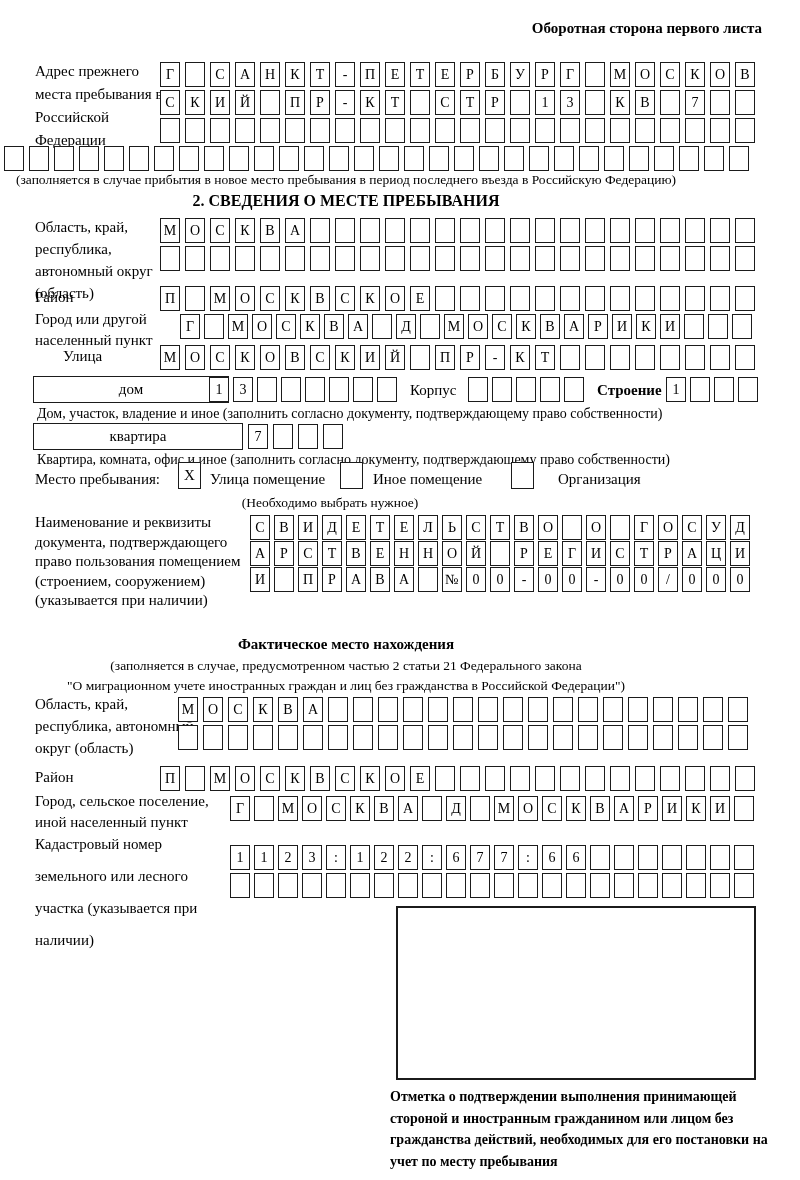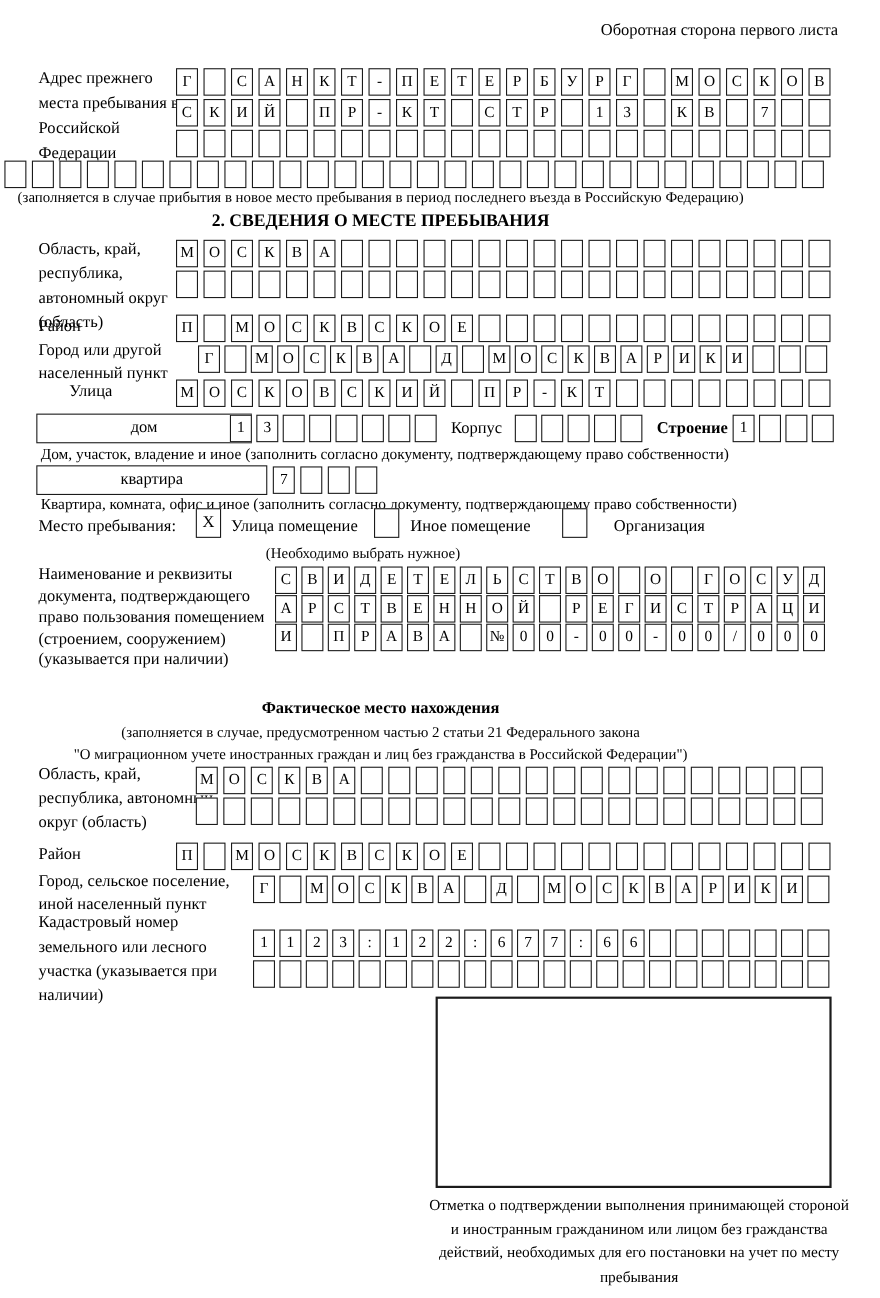--- a/index.html
+++ b/index.html
@@ -1,20 +1,20 @@
 <!DOCTYPE html>
 <html><head>
 <meta charset="utf-8">
 <style>
   html,body{margin:0;padding:0;background:#fff;}
   .page{
     position:relative;width:800px;height:1180px;background:#fff;
     font-family:"Liberation Serif", serif;color:#000;overflow:hidden;
   }
-  .abs{position:absolute;}
+  .abs{position:absolute;font-weight:bold;}
   .lbl{position:absolute;font-size:15px;line-height:22px;}
   .note{position:absolute;font-size:13.5px;}
   .center{left:0;width:692px;text-align:center;}
   .bold{font-weight:bold;}
   .cells{position:absolute;display:flex;}
   .c{
     width:20px;height:25px;border:1.5px solid #1b1b1b;margin-right:5px;
     box-sizing:border-box;display:flex;align-items:center;justify-content:center;
     font-size:14px;flex:0 0 auto;background:#fff;
   }
@@ -509,21 +509,21 @@
       <span class="c">К</span>
       <span class="c">В</span>
       <span class="c">А</span>
       <span class="c">Р</span>
       <span class="c">И</span>
       <span class="c">К</span>
       <span class="c">И</span>
       <span class="c"></span>
     </div>
 
-  <div class="lbl" style="left:35px;top:828px;width:190px;line-height:22px;">Кадастровый номер земельного или лесного участка (указывается при наличии)</div>
+  <div class="lbl" style="left:35px;top:828px;width:190px;line-height:32px;">Кадастровый номер земельного или лесного участка (указывается при наличии)</div>
   <div class="cells g4" style="left:230px;top:845px;">
       <span class="c">1</span>
       <span class="c">1</span>
       <span class="c">2</span>
       <span class="c">3</span>
       <span class="c">:</span>
       <span class="c">1</span>
       <span class="c">2</span>
       <span class="c">2</span>
       <span class="c">:</span>
@@ -560,15 +560,15 @@
       <span class="c"></span>
       <span class="c"></span>
       <span class="c"></span>
       <span class="c"></span>
       <span class="c"></span>
       <span class="c"></span>
       <span class="c"></span>
     </div>
 
   <div class="stamp" style="left:396px;top:906px;width:360px;height:174px;"></div>
-  <div class="abs" style="left:390px;top:1086px;width:382px;text-align:center;font-size:14px;line-height:21.5px;">Отметка о подтверждении выполнения принимающей стороной и иностранным гражданином или лицом без гражданства действий, необходимых для его постановки на учет по месту пребывания</div>
+  <div class="abs" style="left:390px;top:1086px;width:382px;text-align:left;font-size:14px;line-height:21.5px;">Отметка о подтверждении выполнения принимающей стороной и иностранным гражданином или лицом без гражданства действий, необходимых для его постановки на учет по месту пребывания</div>
 
 </div>
 
 </body></html>

